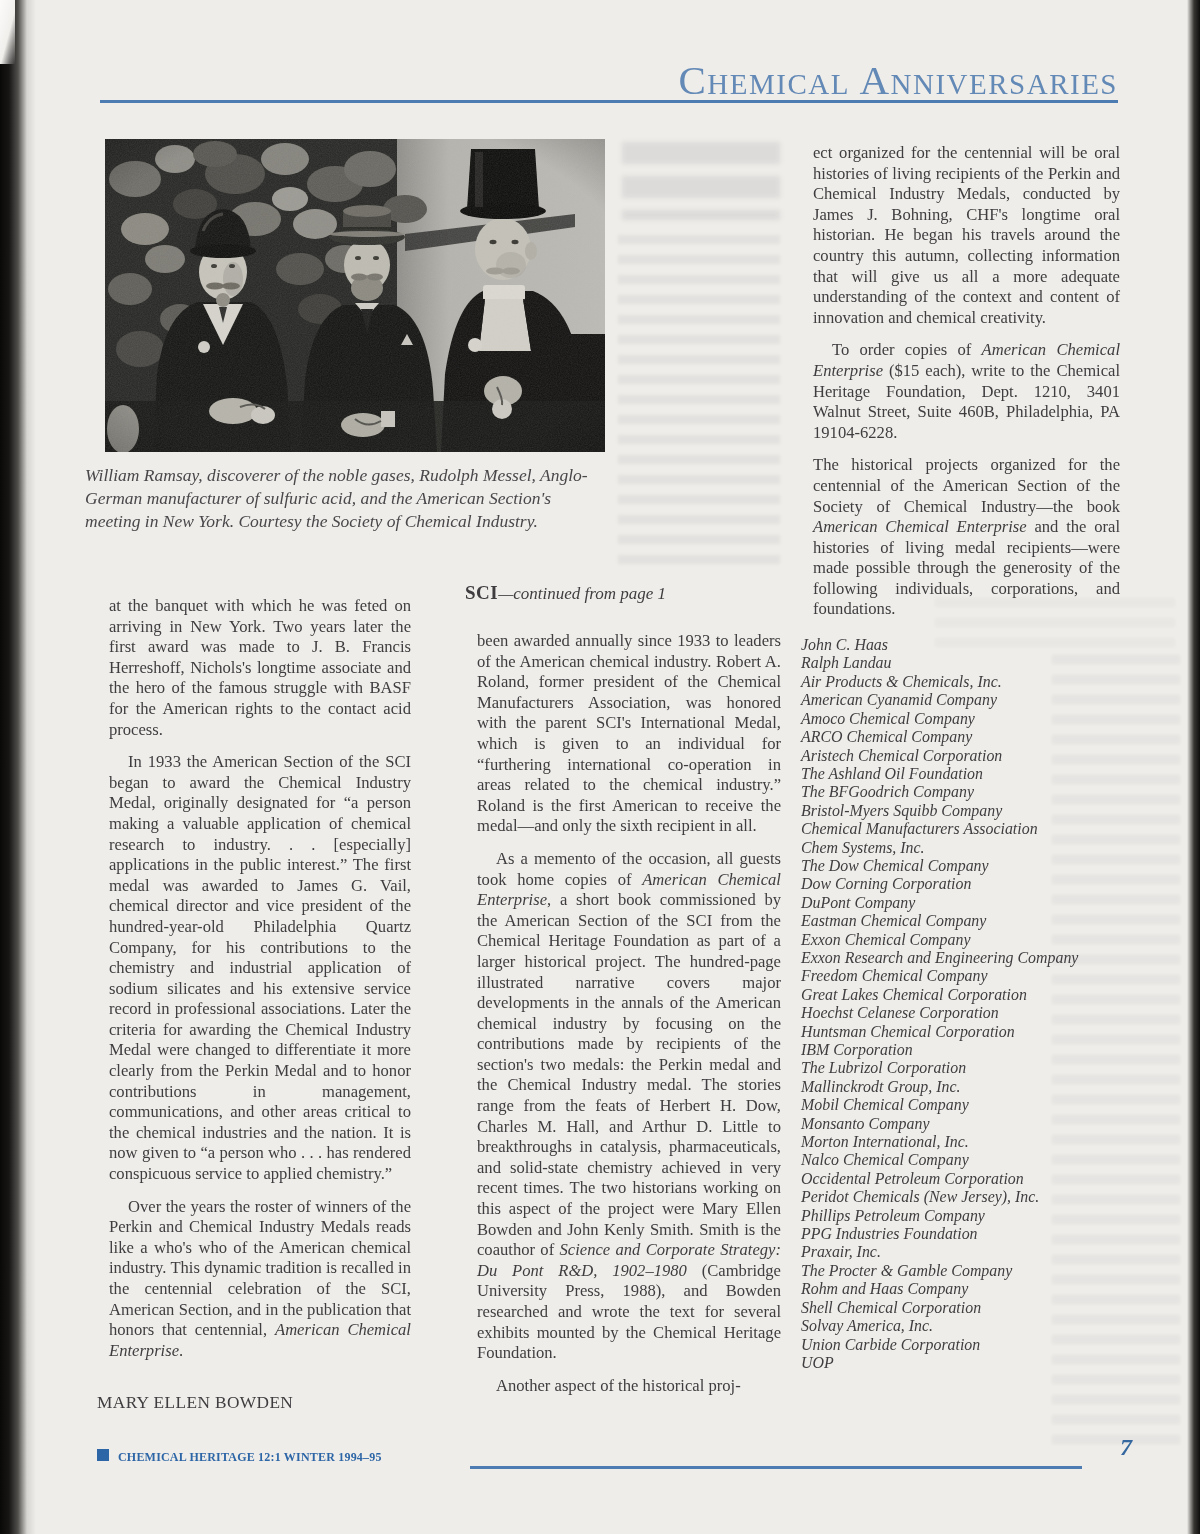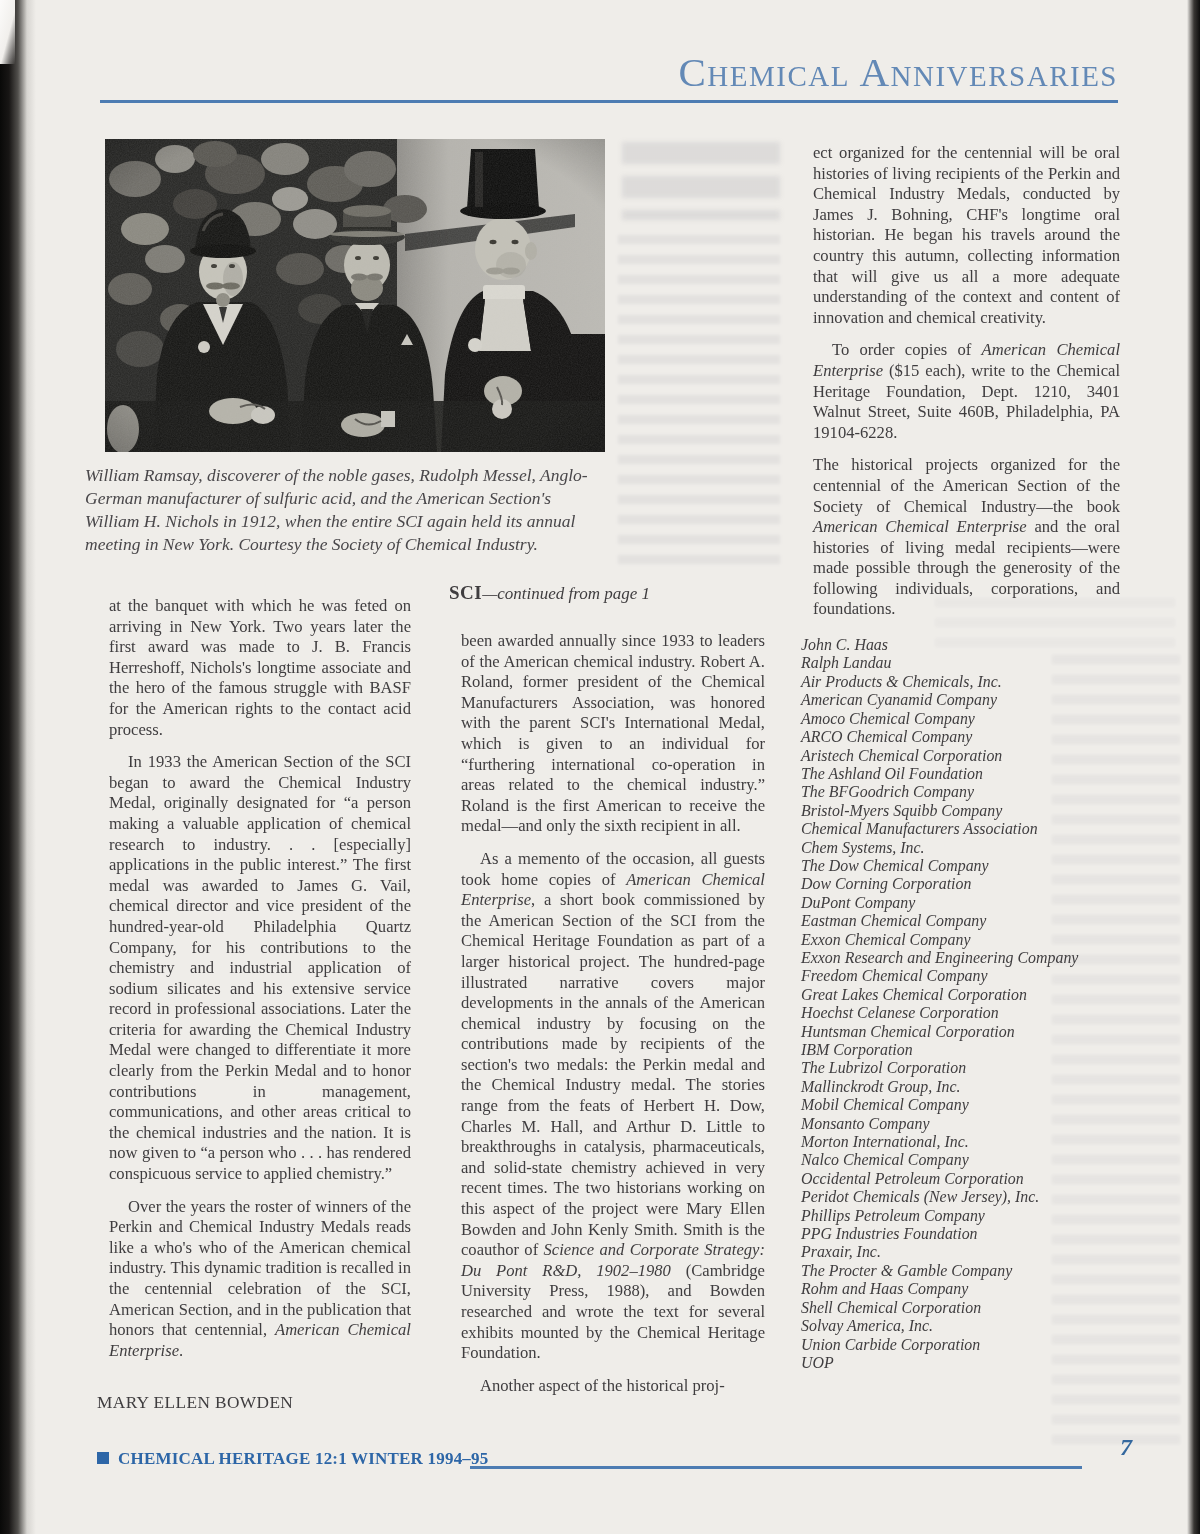--- a/index.html
+++ b/index.html
@@ -13,49 +13,49 @@
   }
   
   .edge-left{position:absolute;left:0;top:0;width:36px;height:100%;z-index:5;
     background:linear-gradient(90deg,#090908 0,#181615 9px,#52504d 18px,rgba(170,168,164,.35) 27px,rgba(239,237,233,0) 36px);}
   .corner-curl{position:absolute;left:0;top:0;width:15px;height:64px;z-index:6;
     background:linear-gradient(105deg,#fcfbfa 0,#f1efec 55%,rgba(241,239,236,0) 100%);}
   .edge-right{position:absolute;right:0;top:0;width:13px;height:100%;z-index:5;
     background:linear-gradient(270deg,#0d0d0c 0,#383633 6px,rgba(239,237,233,0) 13px);}
 
   
-  .header-title{position:absolute;top:52px;right:82px;z-index:2;
+  .header-title{position:absolute;top:60px;right:82px;z-index:2;
     font-variant:small-caps;font-size:41px;line-height:1;color:#6389b6;letter-spacing:1.5px;}
   .header-rule{position:absolute;left:100px;right:82px;top:100px;height:3px;background:#4d7cb2;z-index:2;}
 
   
   .photo{position:absolute;left:105px;top:139px;width:500px;height:313px;background:#242422;z-index:2;margin:0;}
   .photo svg{display:block;width:100%;height:100%;}
   .caption{position:absolute;left:85px;top:464px;width:560px;z-index:2;
     font-style:italic;font-size:17.5px;line-height:23px;color:#49474a;}
 
   
   .col{position:absolute;width:326px;z-index:2;}
   #col-left{left:97px;top:584px;}
-  #col-middle{left:449px;top:582px;width:328px;}
+  #col-middle{left:465px;top:582px;width:328px;}
   #col-right{left:801px;top:131px;width:331px;}
   .col p{margin:12px;text-align:justify;font-size:16.6px;line-height:20.6px;}
   .col p.indent{text-indent:19px;}
 
   .continued{margin:0 0 27px 0;font-size:17px;}
   .continued-label{font-weight:bold;font-size:19px;letter-spacing:.5px;}
   .continued-note{font-style:italic;}
 
   .section-heading{font-weight:bold;font-size:20.5px;margin:25px 0 19px;color:#39383a;font-family:inherit;}
   .supporters{margin-top:16px;font-style:italic;}
   .supporters div{font-size:15.9px;line-height:18.4px;white-space:nowrap;}
   .byline{margin-top:32px;font-size:17.3px;letter-spacing:.4px;}
 
   
-  .footer-label{position:absolute;left:97px;top:1449px;z-index:2;font-size:17px;font-weight:bold;color:#2d66a7;letter-spacing:.2px;}
+  .footer-label{position:absolute;left:97px;top:1449px;z-index:2;font-size:12px;font-weight:bold;color:#2d66a7;letter-spacing:.2px;}
   .footer-square{display:inline-block;width:12px;height:12px;background:#2d66a7;margin-right:9px;}
   .footer-rule{position:absolute;left:470px;top:1466px;width:612px;height:3px;background:#4d7cb2;z-index:2;}
   .page-number{position:absolute;left:1120px;top:1434px;z-index:2;font-size:24px;font-style:italic;font-weight:bold;color:#34689e;}
 
   
   .ghost{position:absolute;z-index:1;pointer-events:none;filter:blur(1.6px);
     background:repeating-linear-gradient(180deg,rgba(105,105,125,.085) 0 9px,rgba(0,0,0,0) 9px 20px);}
   #ghost-1{left:618px;top:235px;width:162px;height:330px;}
   #ghost-2{left:1052px;top:655px;width:128px;height:790px;opacity:.8;}
   #ghost-3{left:622px;top:142px;width:158px;height:78px;filter:blur(2.6px);
@@ -189,21 +189,20 @@
         <path d="M392,248 Q398,260 397,266" stroke="#55534e" stroke-width="2" fill="none"></path>
       </g>
       <rect width="500" height="313" fill="url(#vig)"></rect>
       <rect width="500" height="313" filter="url(#grain)" opacity="0.32"></rect>
     </svg>
   </figure>
 
   <figcaption class="caption">
       <div>William Ramsay, discoverer of the noble gases, Rudolph Messel, Anglo-</div>
       <div>German manufacturer of sulfuric acid, and the American Section's</div>
-      <div>William H. Nichols in 1912, when the entire SCI again held its annual</div>
       <div>meeting in New York. Courtesy the Society of Chemical Industry.</div>
     </figcaption>
 
   <div class="col" id="col-left">
     <div>
         <p>at the banquet with which he was feted on arriving in New York. Two years later the first award was made to J. B. Francis Herreshoff, Nichols's longtime associate and the hero of the famous struggle with BASF for the American rights to the contact acid process.</p>
         <p class="indent">In 1933 the American Section of the SCI began to award the Chemical Industry Medal, originally designated for “a person making a valuable application of chemical research to industry. . . [especially] applications in the public interest.” The first medal was awarded to James G. Vail, chemical director and vice president of the hundred-year-old Philadelphia Quartz Company, for his contributions to the chemistry and industrial application of sodium silicates and his extensive service record in professional associations. Later the criteria for awarding the Chemical Industry Medal were changed to differentiate it more clearly from the Perkin Medal and to honor contributions in management, communications, and other areas critical to the chemical industries and the nation. It is now given to “a person who . . . has rendered conspicuous service to applied chemistry.”</p>
         <p class="indent">Over the years the roster of winners of the Perkin and Chemical Industry Medals reads like a who's who of the American chemical industry. This dynamic tradition is recalled in the centennial celebration of the SCI, American Section, and in the publication that honors that centennial, <i>American Chemical Enterprise</i>.</p>
       </div>
     <div class="byline">MARY ELLEN BOWDEN</div>

